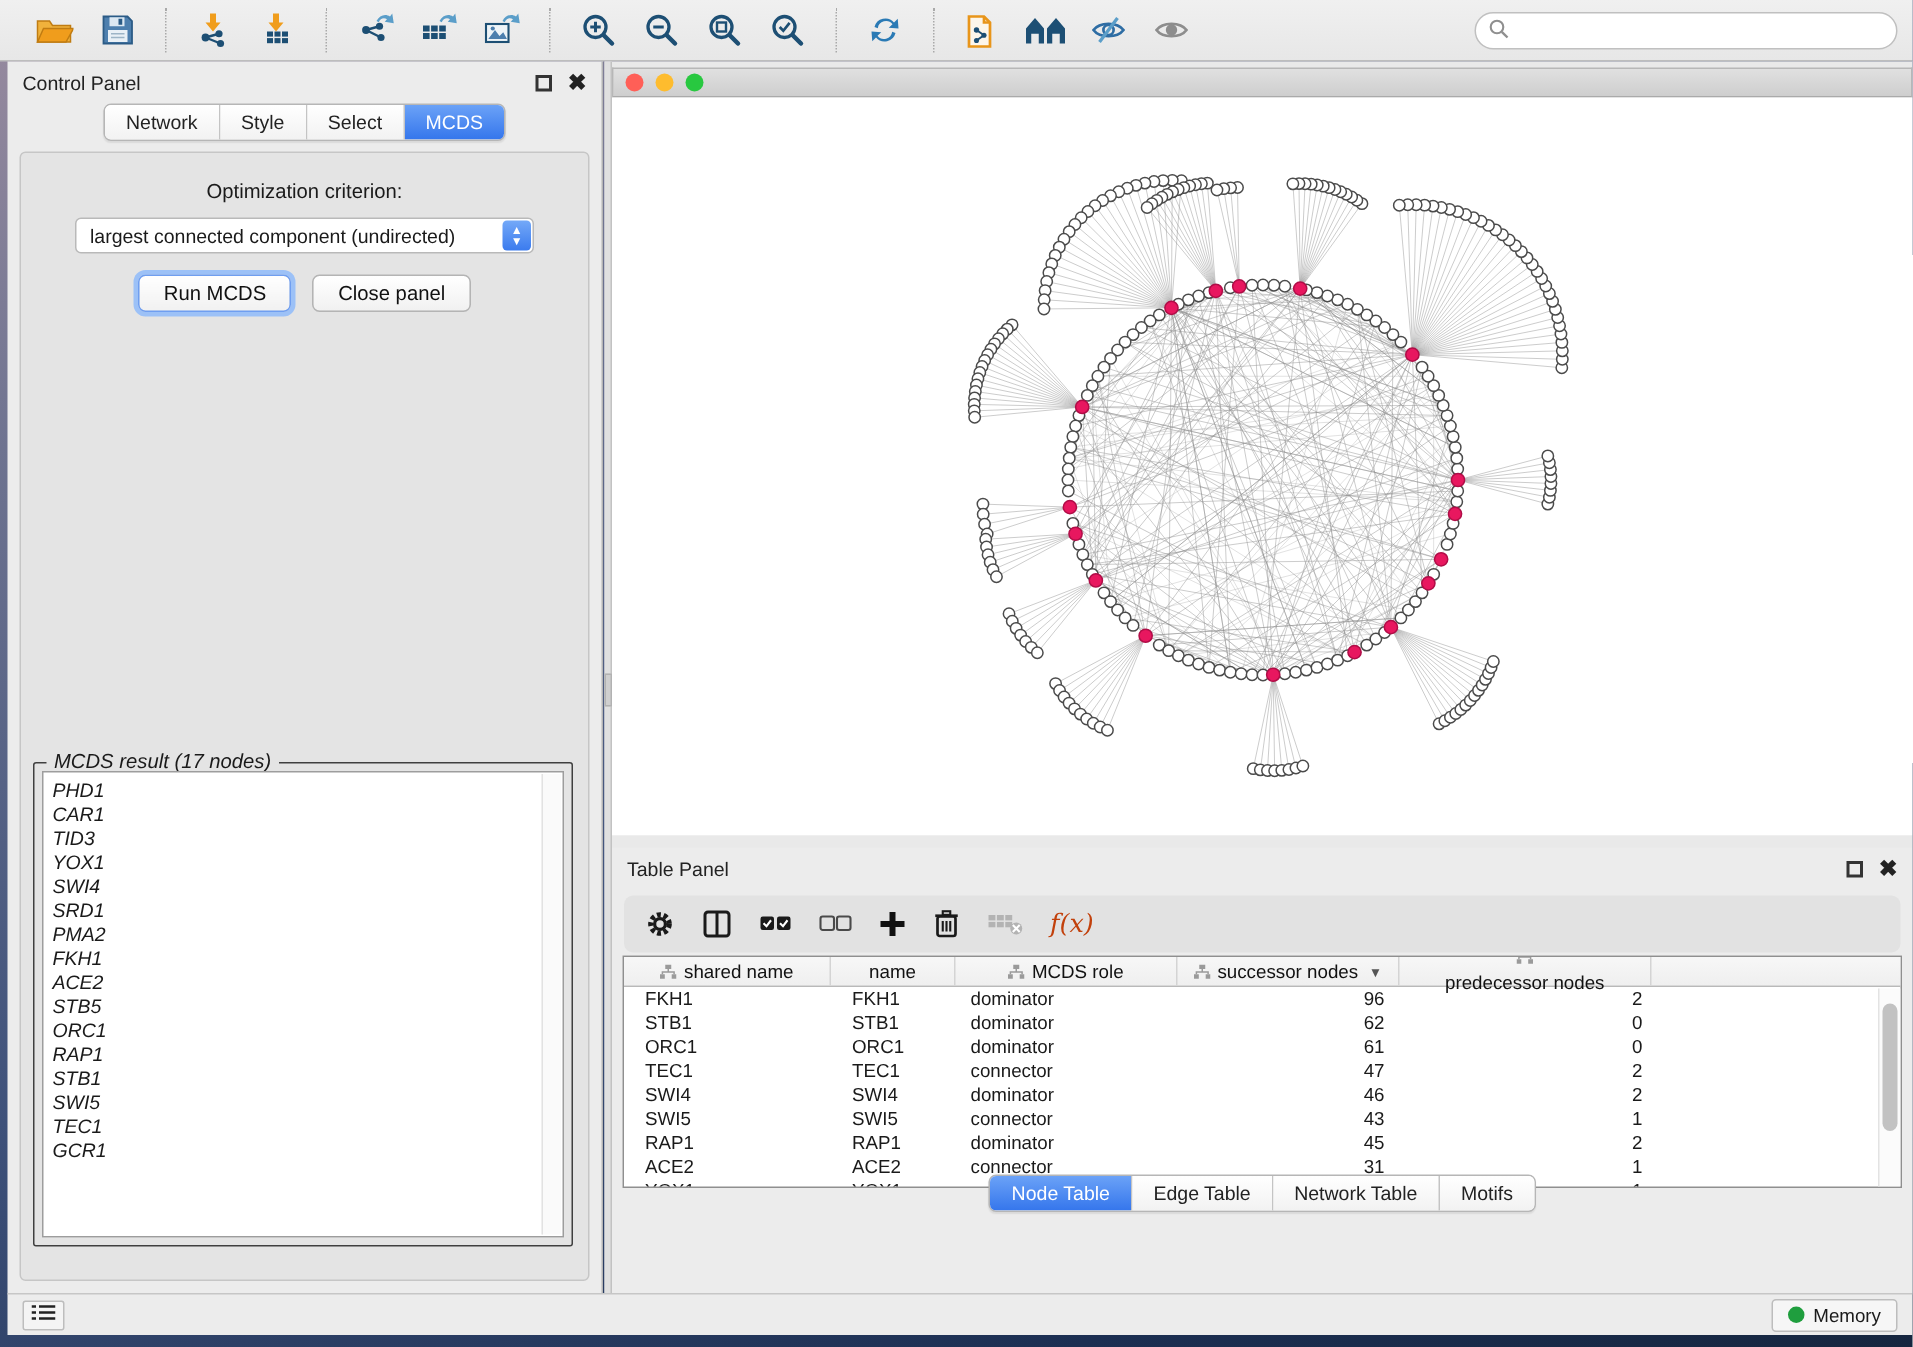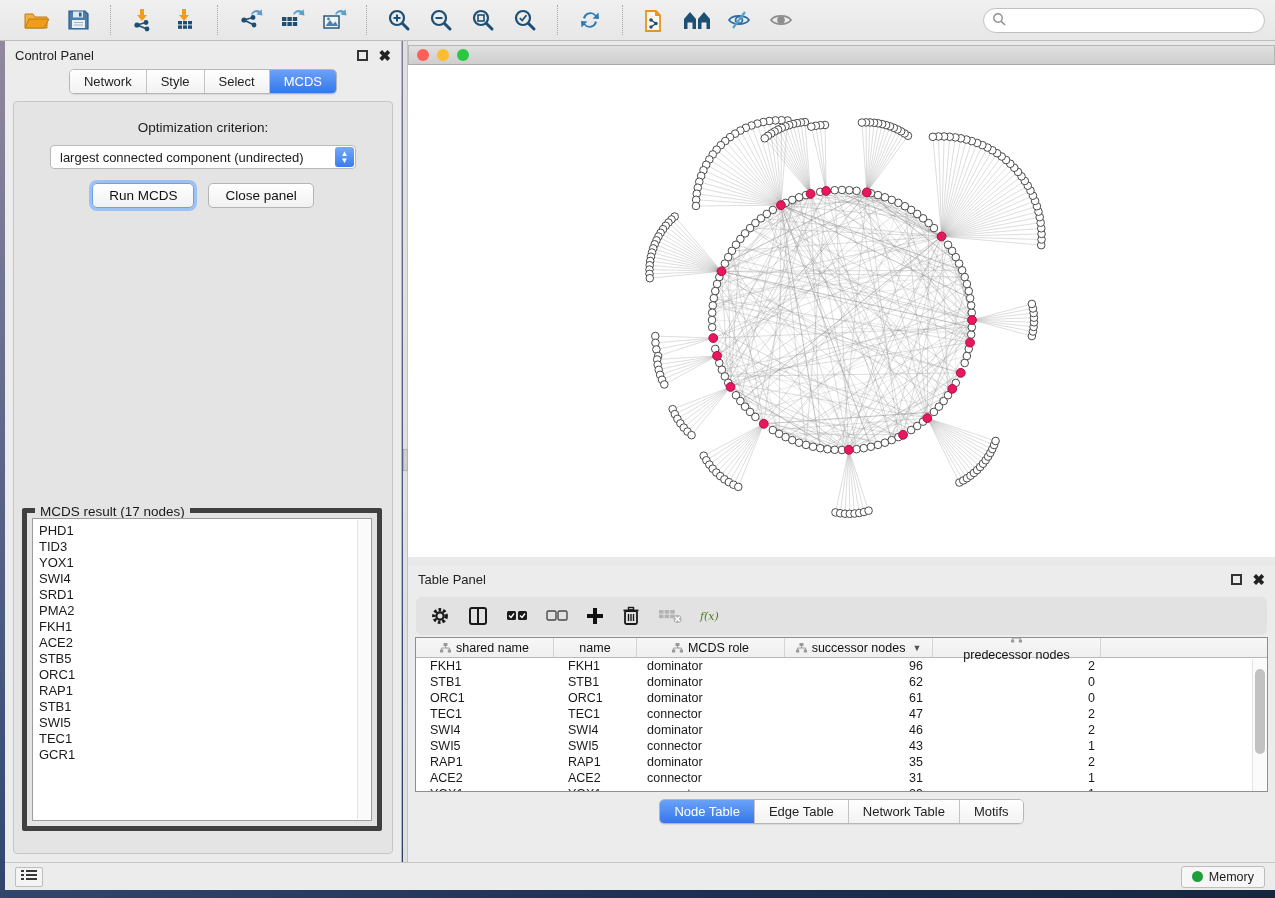--- a/index.html
+++ b/index.html
@@ -54,21 +54,21 @@
     background:linear-gradient(#74a9f8,#3b7bee); display:flex; flex-direction:column; align-items:center; justify-content:center; color:#fff; font-size:8px; line-height:7px;
   }
   .btn-row { display:flex; justify-content:center; gap:14px; }
   .mac-btn {
     background:linear-gradient(#ffffff,#f1f1f1); border:1px solid #b4b4b4; border-radius:5px;
     padding:4px 16px; font-size:13.5px; cursor:pointer; color:#111;
   }
   .mac-btn.focused { box-shadow:0 0 0 3px #9cc1f7; border-color:#6f9ef0; }
   .result-group {
     position:absolute; left:8px; right:10px; top:406px; bottom:22px;
-    border:5px solid #404040; border-radius:2px;
+    border:1px solid #404040; border-radius:2px;font-style:italic;
   }
   .result-legend {
     position:absolute; top:-9px; left:8px; background:#e4e4e4; padding:0 5px; font-size:13.5px;
   }
   .result-list {
     position:absolute; inset:5px; background:#fff; border:1px solid #9d9d9d; overflow:hidden;
     padding:4px 0 0 6px; font-size:13px; line-height:16px;
   }
   .result-scroll { position:absolute; top:1px; bottom:1px; right:1px; width:13px; background:#fafafa; border-left:1px solid #e2e2e2; }
   
@@ -85,37 +85,37 @@
   .net-title { position:absolute; left:0; right:0; text-align:center; font-size:13px; color:#222; }
   .net-canvas { position:absolute; left:5px; right:0; top:24px; height:492px; background:#fff; overflow:hidden; }
   .h-splitter { position:absolute; left:5px; right:0; top:516px; height:8px; background:#e9e9e9; }
   
   .table-panel { position:absolute; left:5px; right:0; top:524px; bottom:0; background:#ececec; }
   .tp-toolbar {
     margin:4px 8px 6px 8px; height:38px; background:#e2e2e2; border-radius:6px;
     display:flex; align-items:center; gap:18px; padding:0 14px;
   }
   .tp-icon { display:flex; align-items:center; justify-content:center; cursor:pointer; }
-  .fx { font-family:"DejaVu Serif", serif; font-style:italic; font-size:11px; color:#4d7c0f; }
+  .fx { font-family:"DejaVu Serif", serif; font-style:italic; font-size:17px; color:#c2410c; }
   .datatable { position:absolute; left:7px; right:7px; top:72px; bottom:70px; background:#fff; border:1px solid #8f8f8f; overflow:hidden; }
   .dt-header { display:flex; height:20px; background:linear-gradient(#f7f7f7,#efefef); border-bottom:1px solid #b9b9b9; font-size:12.5px; color:#111; }
   .dt-hcell { display:flex; align-items:center; justify-content:center; gap:5px; border-right:1px solid #d4d4d4; position:relative; }
   .dt-hcell .sort { font-size:9px; color:#555; margin-left:2px; }
   .dt-rows { font-size:12.5px; }
   .dt-row { display:flex; height:16px; line-height:16px; }
   .dt-cell { overflow:hidden; white-space:nowrap; }
   .c0 { width:138px; padding-left:14px; }
   .c1 { width:83px; padding-left:14px; }
   .c2 { width:148px; padding-left:10px; }
   .c3 { width:148px; text-align:right; padding-right:10px; }
   .c4 { width:168px; text-align:right; padding-right:6px;flex-direction:column; }
   .cfill { flex:1; }
   .dt-scroll { position:absolute; right:0; top:21px; bottom:0; width:15px; background:#fbfbfb; border-left:1px solid #e3e3e3; }
   .dt-thumb { position:absolute; left:2px; right:2px; top:10px; height:85px; background:#c2c2c2; border-radius:6px; }
-  .tp-tabs { position:absolute; left:0; right:0; bottom:38px; display:flex; justify-content:center; }
+  .tp-tabs { position:absolute; left:0; right:0; bottom:54px; display:flex; justify-content:center; }
   
   .status-bar {
     position:absolute; left:5px; right:0; top:862px; height:28px; background:#ececec;
     border-top:1px solid #c6c6c6; display:flex; align-items:center; padding:0 10px;
   }
   .status-left-btn { width:28px; height:20px; border:1px solid #bdbdbd; background:#f4f4f4; display:flex; align-items:center; justify-content:center; border-radius:2px; cursor:pointer; }
   .memory-btn {
     margin-left:auto; display:flex; align-items:center; gap:6px; border:1px solid #bdbdbd; background:#f6f6f6;
     border-radius:3px; padding:3px 10px; font-size:12.5px; cursor:pointer;
   }
@@ -348,20 +348,21 @@
     </div>
     <div class="btn-row">
       <button class="mac-btn focused">Run MCDS</button>
       <button class="mac-btn">Close panel</button>
     </div>
     <div class="result-group">
       <span class="result-legend">MCDS result (17 nodes)</span>
       <div class="result-list" id="mcds-list">
         <div class="result-scroll"></div>
       <div>PHD1</div>
+          <div>CAR1</div>
           <div>TID3</div>
           <div>YOX1</div>
           <div>SWI4</div>
           <div>SRD1</div>
           <div>PMA2</div>
           <div>FKH1</div>
           <div>ACE2</div>
           <div>STB5</div>
           <div>ORC1</div>
           <div>RAP1</div>
@@ -1254,21 +1255,21 @@
             <div class="dt-cell c1">SWI5</div>
             <div class="dt-cell c2">connector</div>
             <div class="dt-cell c3">43</div>
             <div class="dt-cell c4">1</div>
             <div class="dt-cell cfill"></div>
           </div>
           <div class="dt-row">
             <div class="dt-cell c0">RAP1</div>
             <div class="dt-cell c1">RAP1</div>
             <div class="dt-cell c2">dominator</div>
-            <div class="dt-cell c3">35</div>
+            <div class="dt-cell c3">45</div>
             <div class="dt-cell c4">2</div>
             <div class="dt-cell cfill"></div>
           </div>
           <div class="dt-row">
             <div class="dt-cell c0">ACE2</div>
             <div class="dt-cell c1">ACE2</div>
             <div class="dt-cell c2">connector</div>
             <div class="dt-cell c3">31</div>
             <div class="dt-cell c4">1</div>
             <div class="dt-cell cfill"></div>

